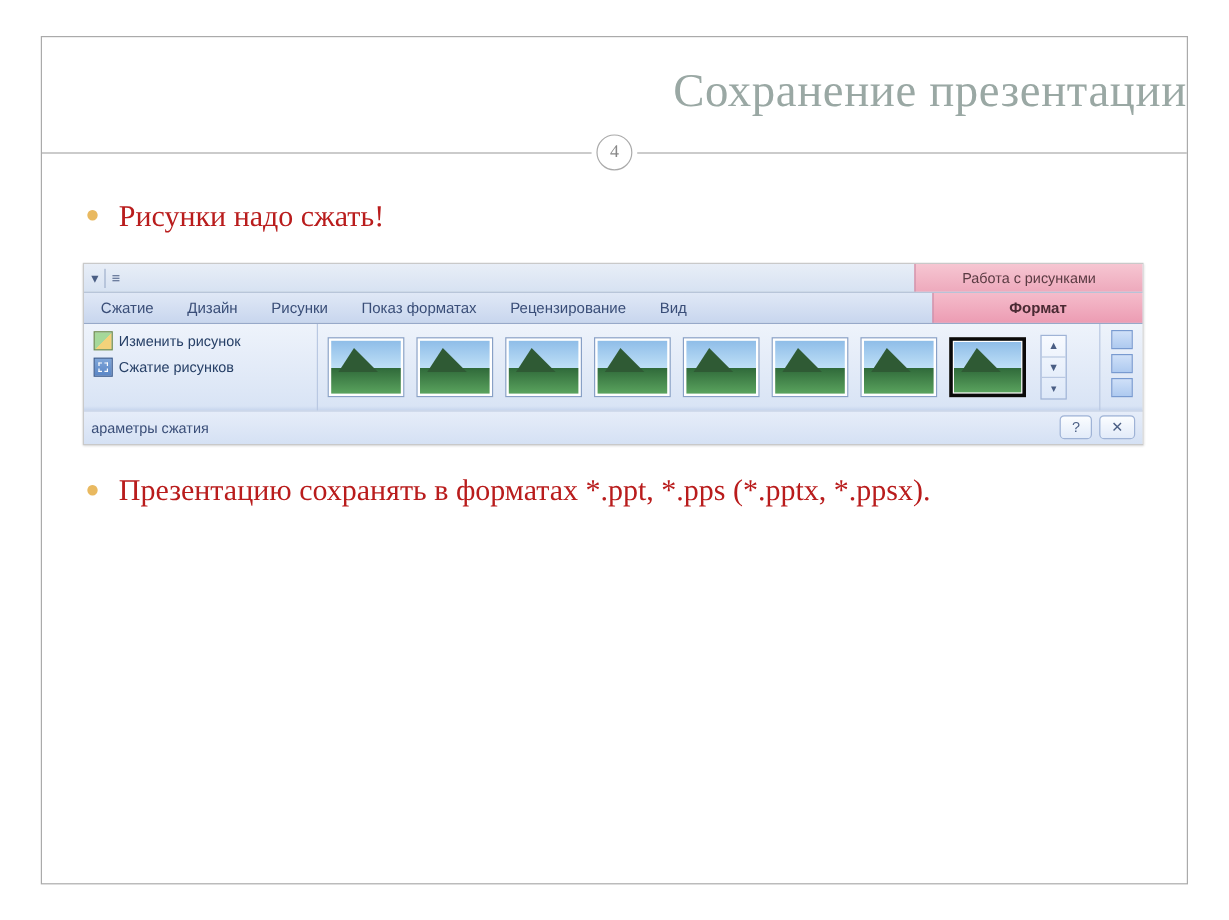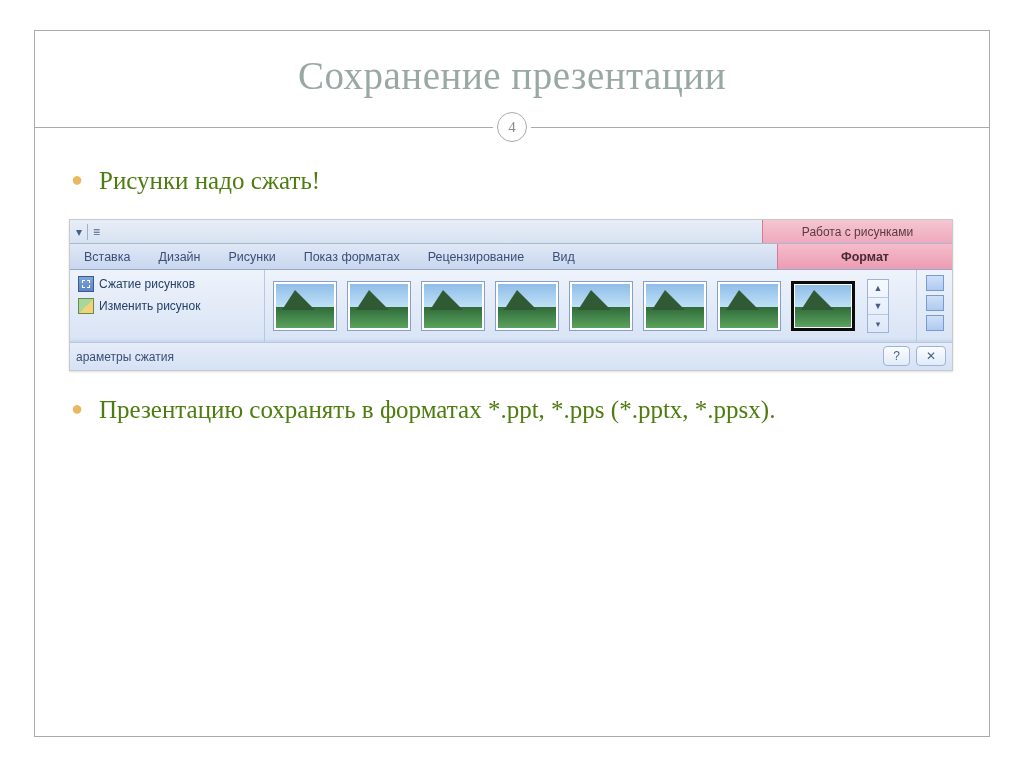--- a/index.html
+++ b/index.html
@@ -17,21 +17,21 @@
     position: relative;
   }
   .inner-frame {
     width: 100%;
     height: 100%;
     border: 1px solid #aaa;
     position: relative;
     padding-top: 22px;
   }
   .title {
-    text-align: center;
+    text-align: right;
     font-size: 39px;
     color: #9aa8a4;
     font-weight: normal;
     letter-spacing: 0.5px;
   }
   .badge-row {
     display: flex;
     align-items: center;
     justify-content: center;
     margin-top: 14px;
@@ -57,21 +57,21 @@
   .content {
     padding: 22px 36px 0 36px;
   }
   ul.bullets {
     list-style: none;
   }
   ul.bullets > li {
     position: relative;
     padding-left: 28px;
     font-size: 25px;
-    color: #4d7c0f;
+    color: #b91c1c;
     line-height: 1.32;
     margin-bottom: 22px;
   }
   ul.bullets > li::before {
     content: "●";
     position: absolute;
     left: 0;
     top: 2px;
     color: #e9b960;
     font-size: 20px;
@@ -295,37 +295,37 @@
       <div class="ribbon-wrap">
         <div class="ribbon-topbar">
           <div class="qat">
             <span>▾</span>
             <span class="qat-sep"></span>
             <span>≡</span>
           </div>
           <div class="contextual">Работа с рисунками</div>
         </div>
         <div class="ribbon-tabs">
-          <div class="tab">Вставка</div>
+          <div class="tab">Сжатие</div>
           <div class="tab">Дизайн</div>
           <div class="tab">Рисунки</div>
           <div class="tab">Показ форматах</div>
           <div class="tab">Рецензирование</div>
           <div class="tab">Вид</div>
           <div class="tab format">Формат</div>
         </div>
         <div class="ribbon-body">
           <div class="group-left">
             <div class="cmd">
+              <span class="cmd-icon ic-change"></span>
+              <span>Изменить рисунок</span>
+            </div>
+            <div class="cmd">
               <span class="cmd-icon ic-compress"></span>
               <span>Сжатие рисунков</span>
-            </div>
-            <div class="cmd">
-              <span class="cmd-icon ic-change"></span>
-              <span>Изменить рисунок</span>
             </div>
           </div>
           <div class="gallery">
             <div class="thumb">
                 <div class="pic"></div>
               </div>
             <div class="thumb">
                 <div class="pic"></div>
               </div>
             <div class="thumb">

